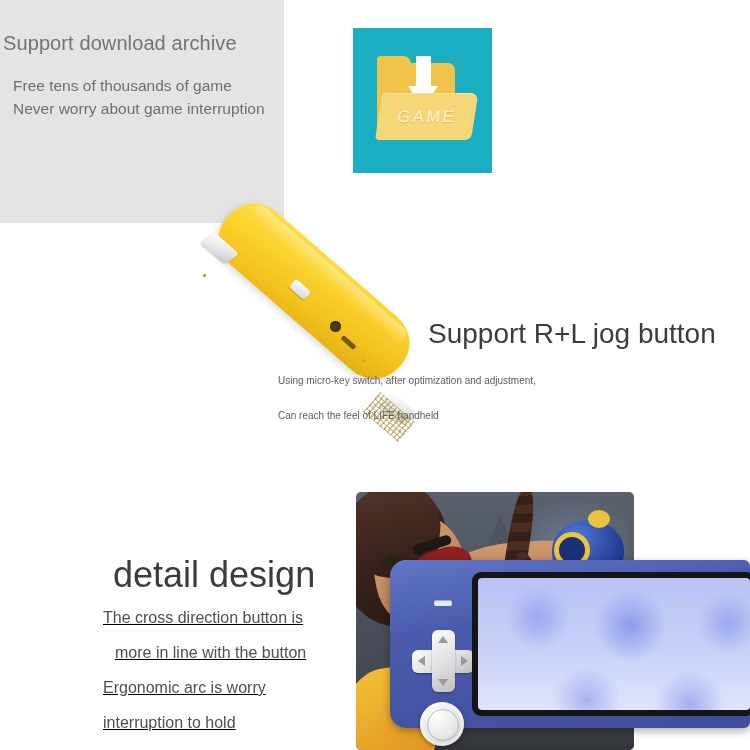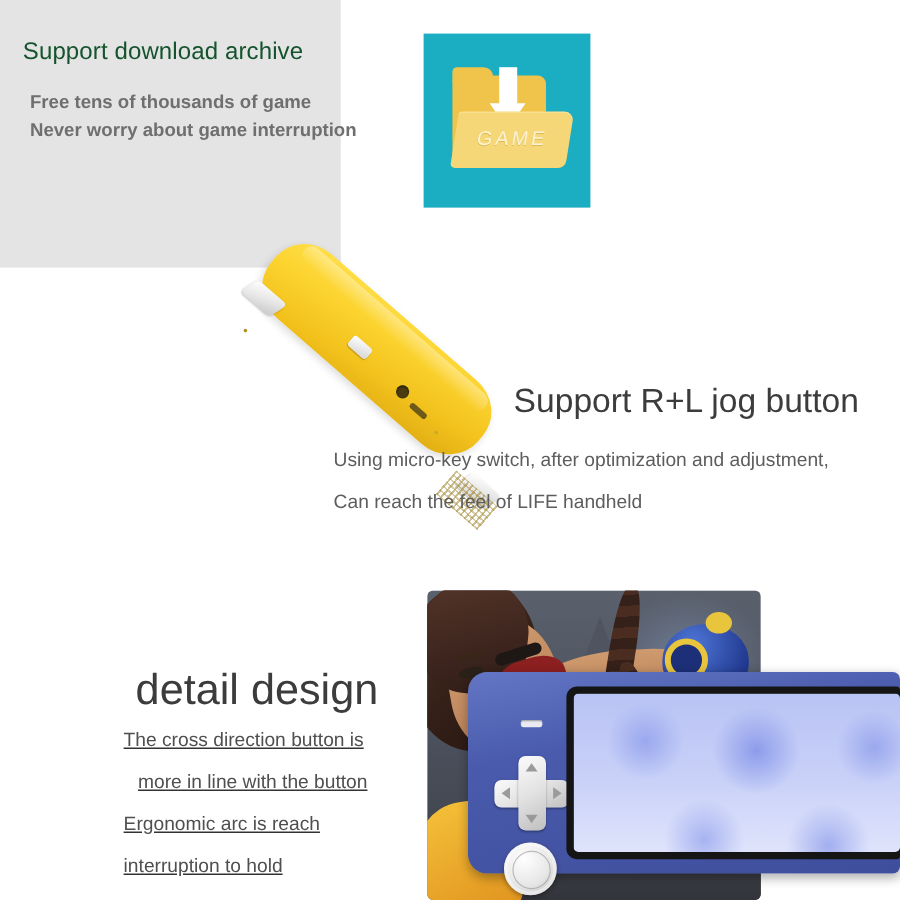--- a/index.html
+++ b/index.html
@@ -18,36 +18,36 @@
 
   
   .gray-panel {
     position: absolute;
     left: 0; top: 0;
     width: 284px; height: 223px;
     background: #e4e4e4;
   }
   .s1-title {
     position: absolute;
-    left: 19px; top: 32px;
+    left: 3px; top: 32px;
     width: 270px;
     font-size: 20px;
     font-weight: 400;
-    color: #14532d;
+    color: #737373;
     letter-spacing: .1px;
     white-space: nowrap;
   }
   .s1-body {
     position: absolute;
-    left: 25px; top: 75px;
+    left: 13px; top: 75px;
     width: 278px;
     font-size: 15.5px;
     line-height: 22.5px;
     color: #6f6f6f;
-    font-weight: 700;
+    font-weight: 400;
   }
   .s1-body div { white-space: nowrap; }
 
   
   .dl-icon {
     position: absolute;
     left: 353px; top: 28px;
     width: 139px; height: 145px;
     background: #1badc2;
   }
@@ -208,21 +208,21 @@
     position: absolute;
     left: 428px; top: 318px;
     font-size: 28px;
     color: #3c3c3c;
     font-weight: 400;
     white-space: nowrap;
   }
   .s2-line1, .s2-line2 {
     position: absolute;
     left: 278px;
-    font-size: 16px;
+    font-size: 10px;
     color: #5d5d5d;
     white-space: nowrap;
   }
   .s2-line1 { top: 375px; }
   .s2-line2 { top: 410px; }
 
   
   .s3-title {
     position: absolute;
     left: 113px; top: 554px;
@@ -510,21 +510,21 @@
 </div>
 
 <div class="s2-title">Support R+L jog button</div>
 <div class="s2-line1">Using micro-key switch, after optimization and adjustment,</div>
 <div class="s2-line2">Can reach the feel of LIFE handheld</div>
 
 <div class="s3-title">detail design</div>
 <div class="s3-body">
   <div>The cross direction button is</div>
   <div class="indent"> more in line with the button</div>
-  <div>Ergonomic arc is reach</div>
+  <div>Ergonomic arc is worry</div>
   <div>interruption to hold</div>
 </div>
 
 <div class="photo">
   <div class="ph-spike"></div>
   <div class="ph-hair"></div>
   <div class="ph-face"></div>
   <div class="ph-hair2"></div>
   <div class="ph-brow"></div>
   <div class="ph-eye"></div>

